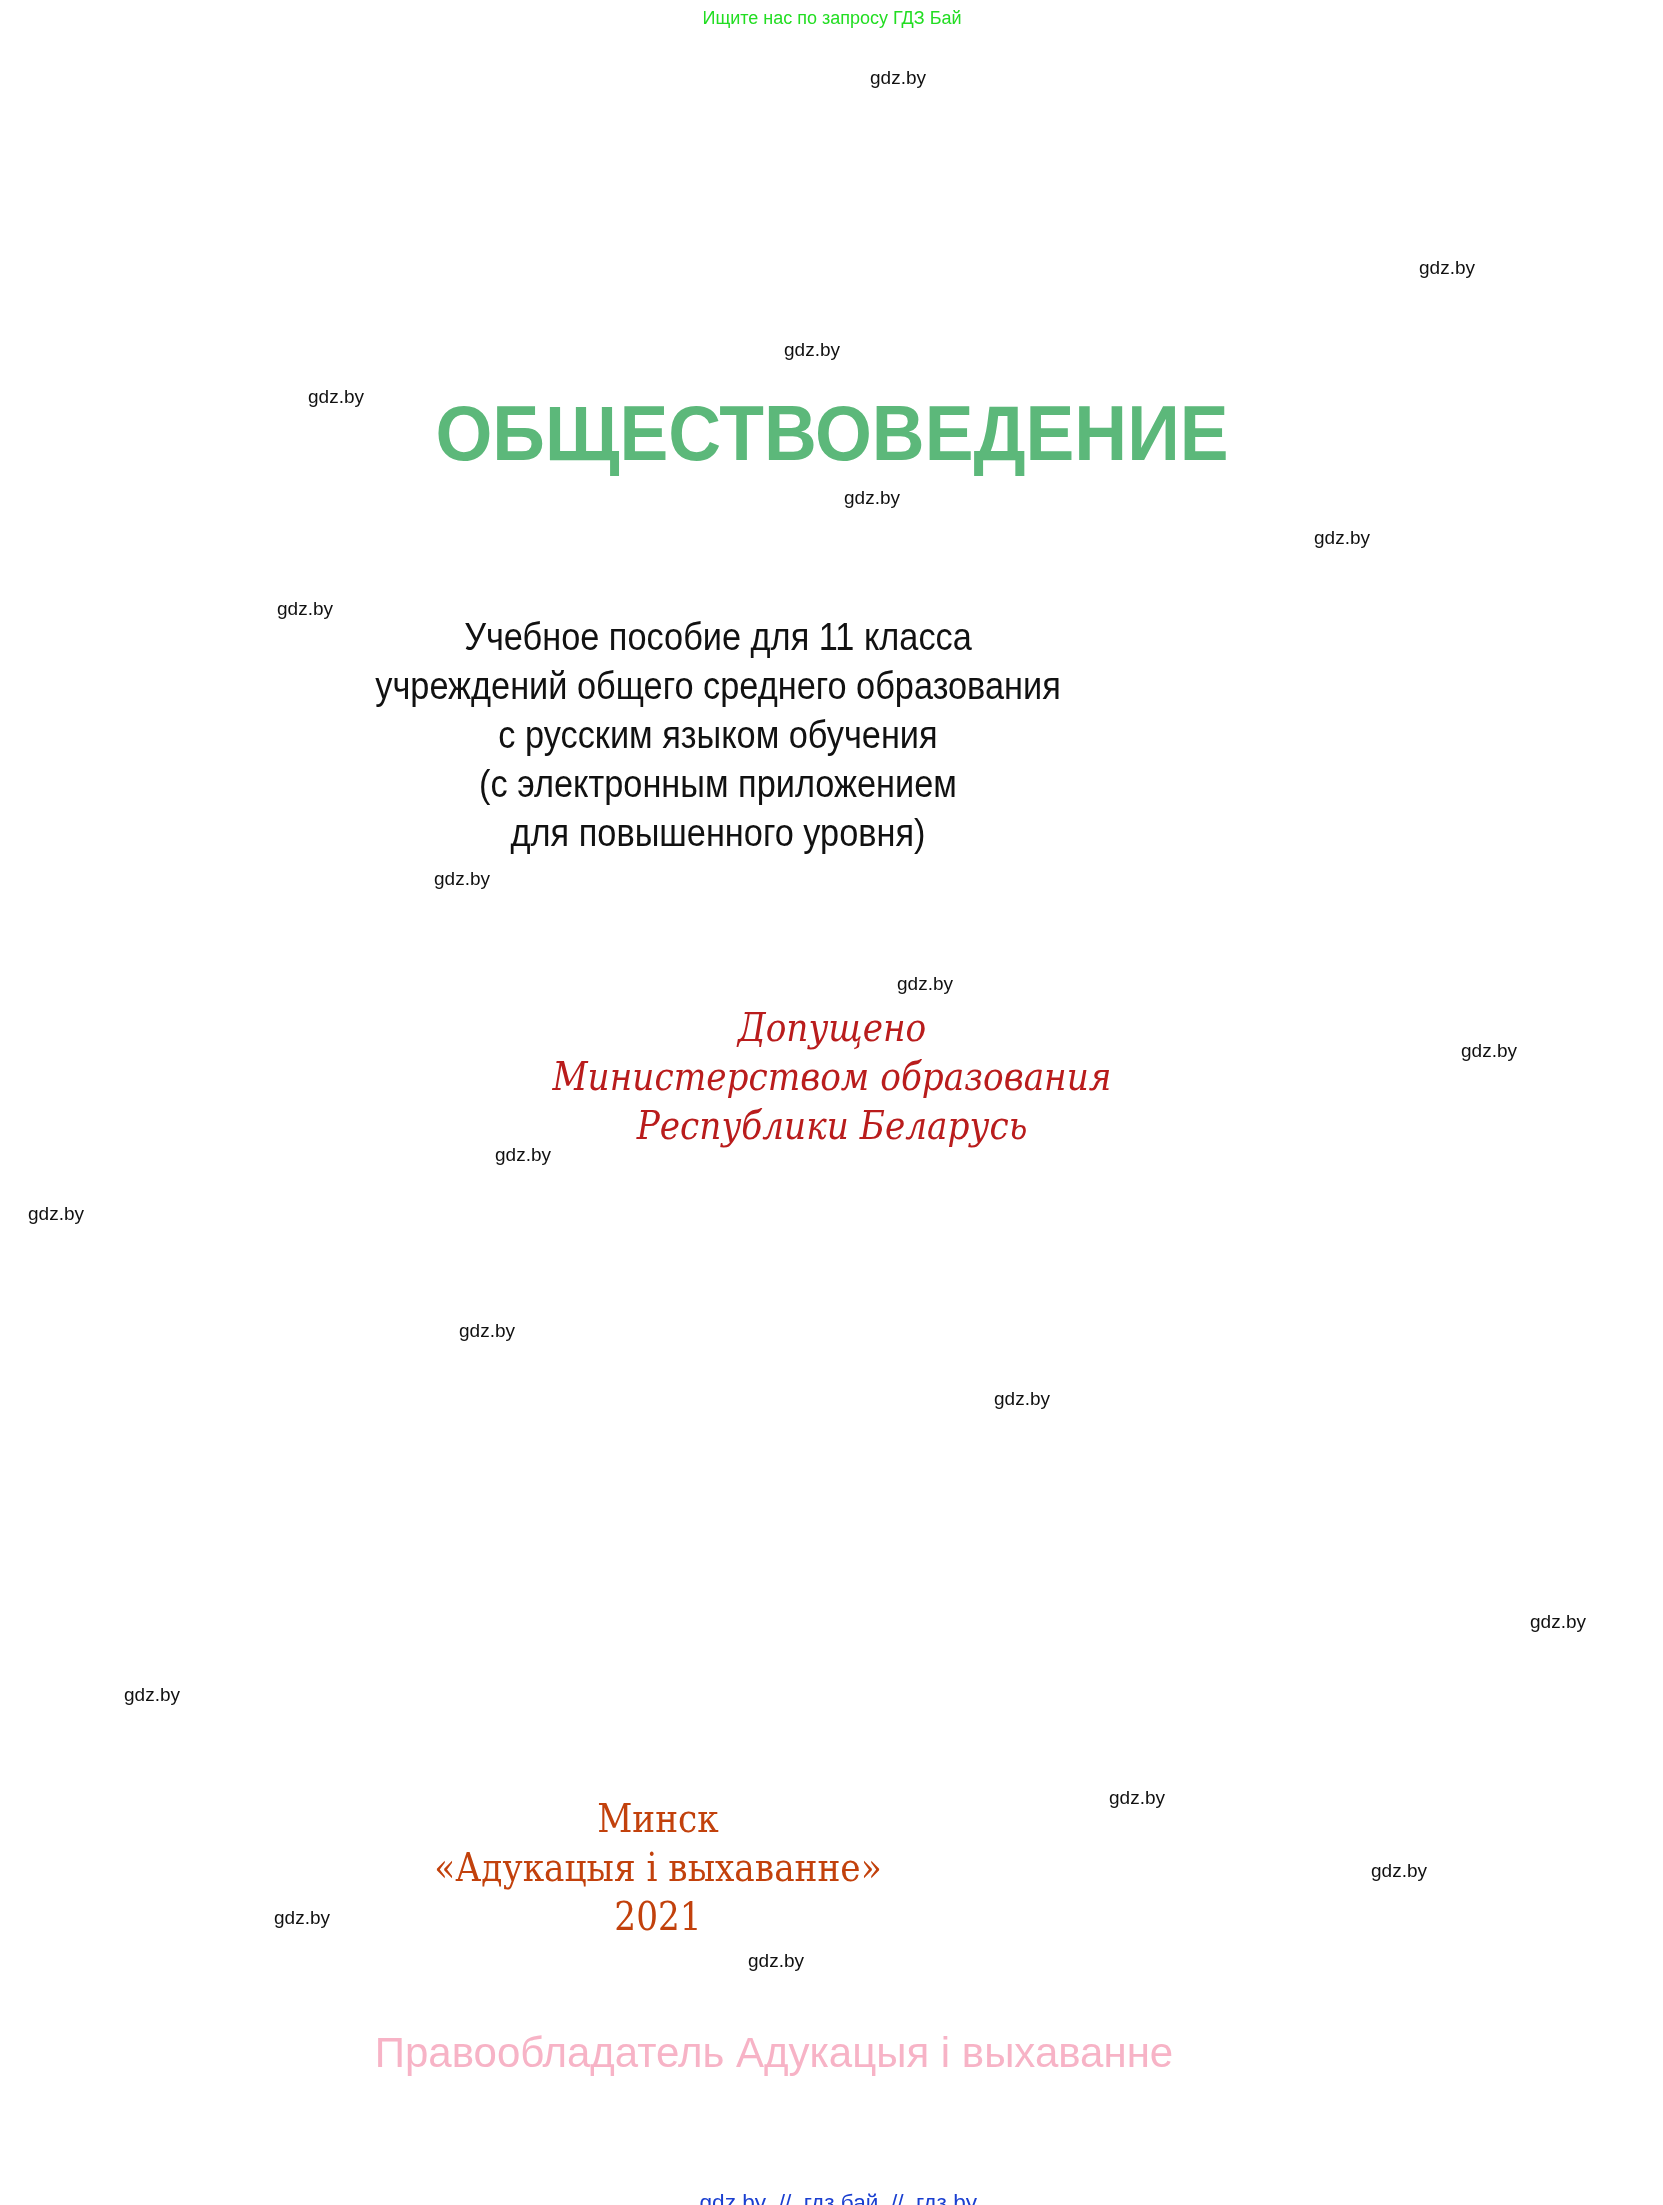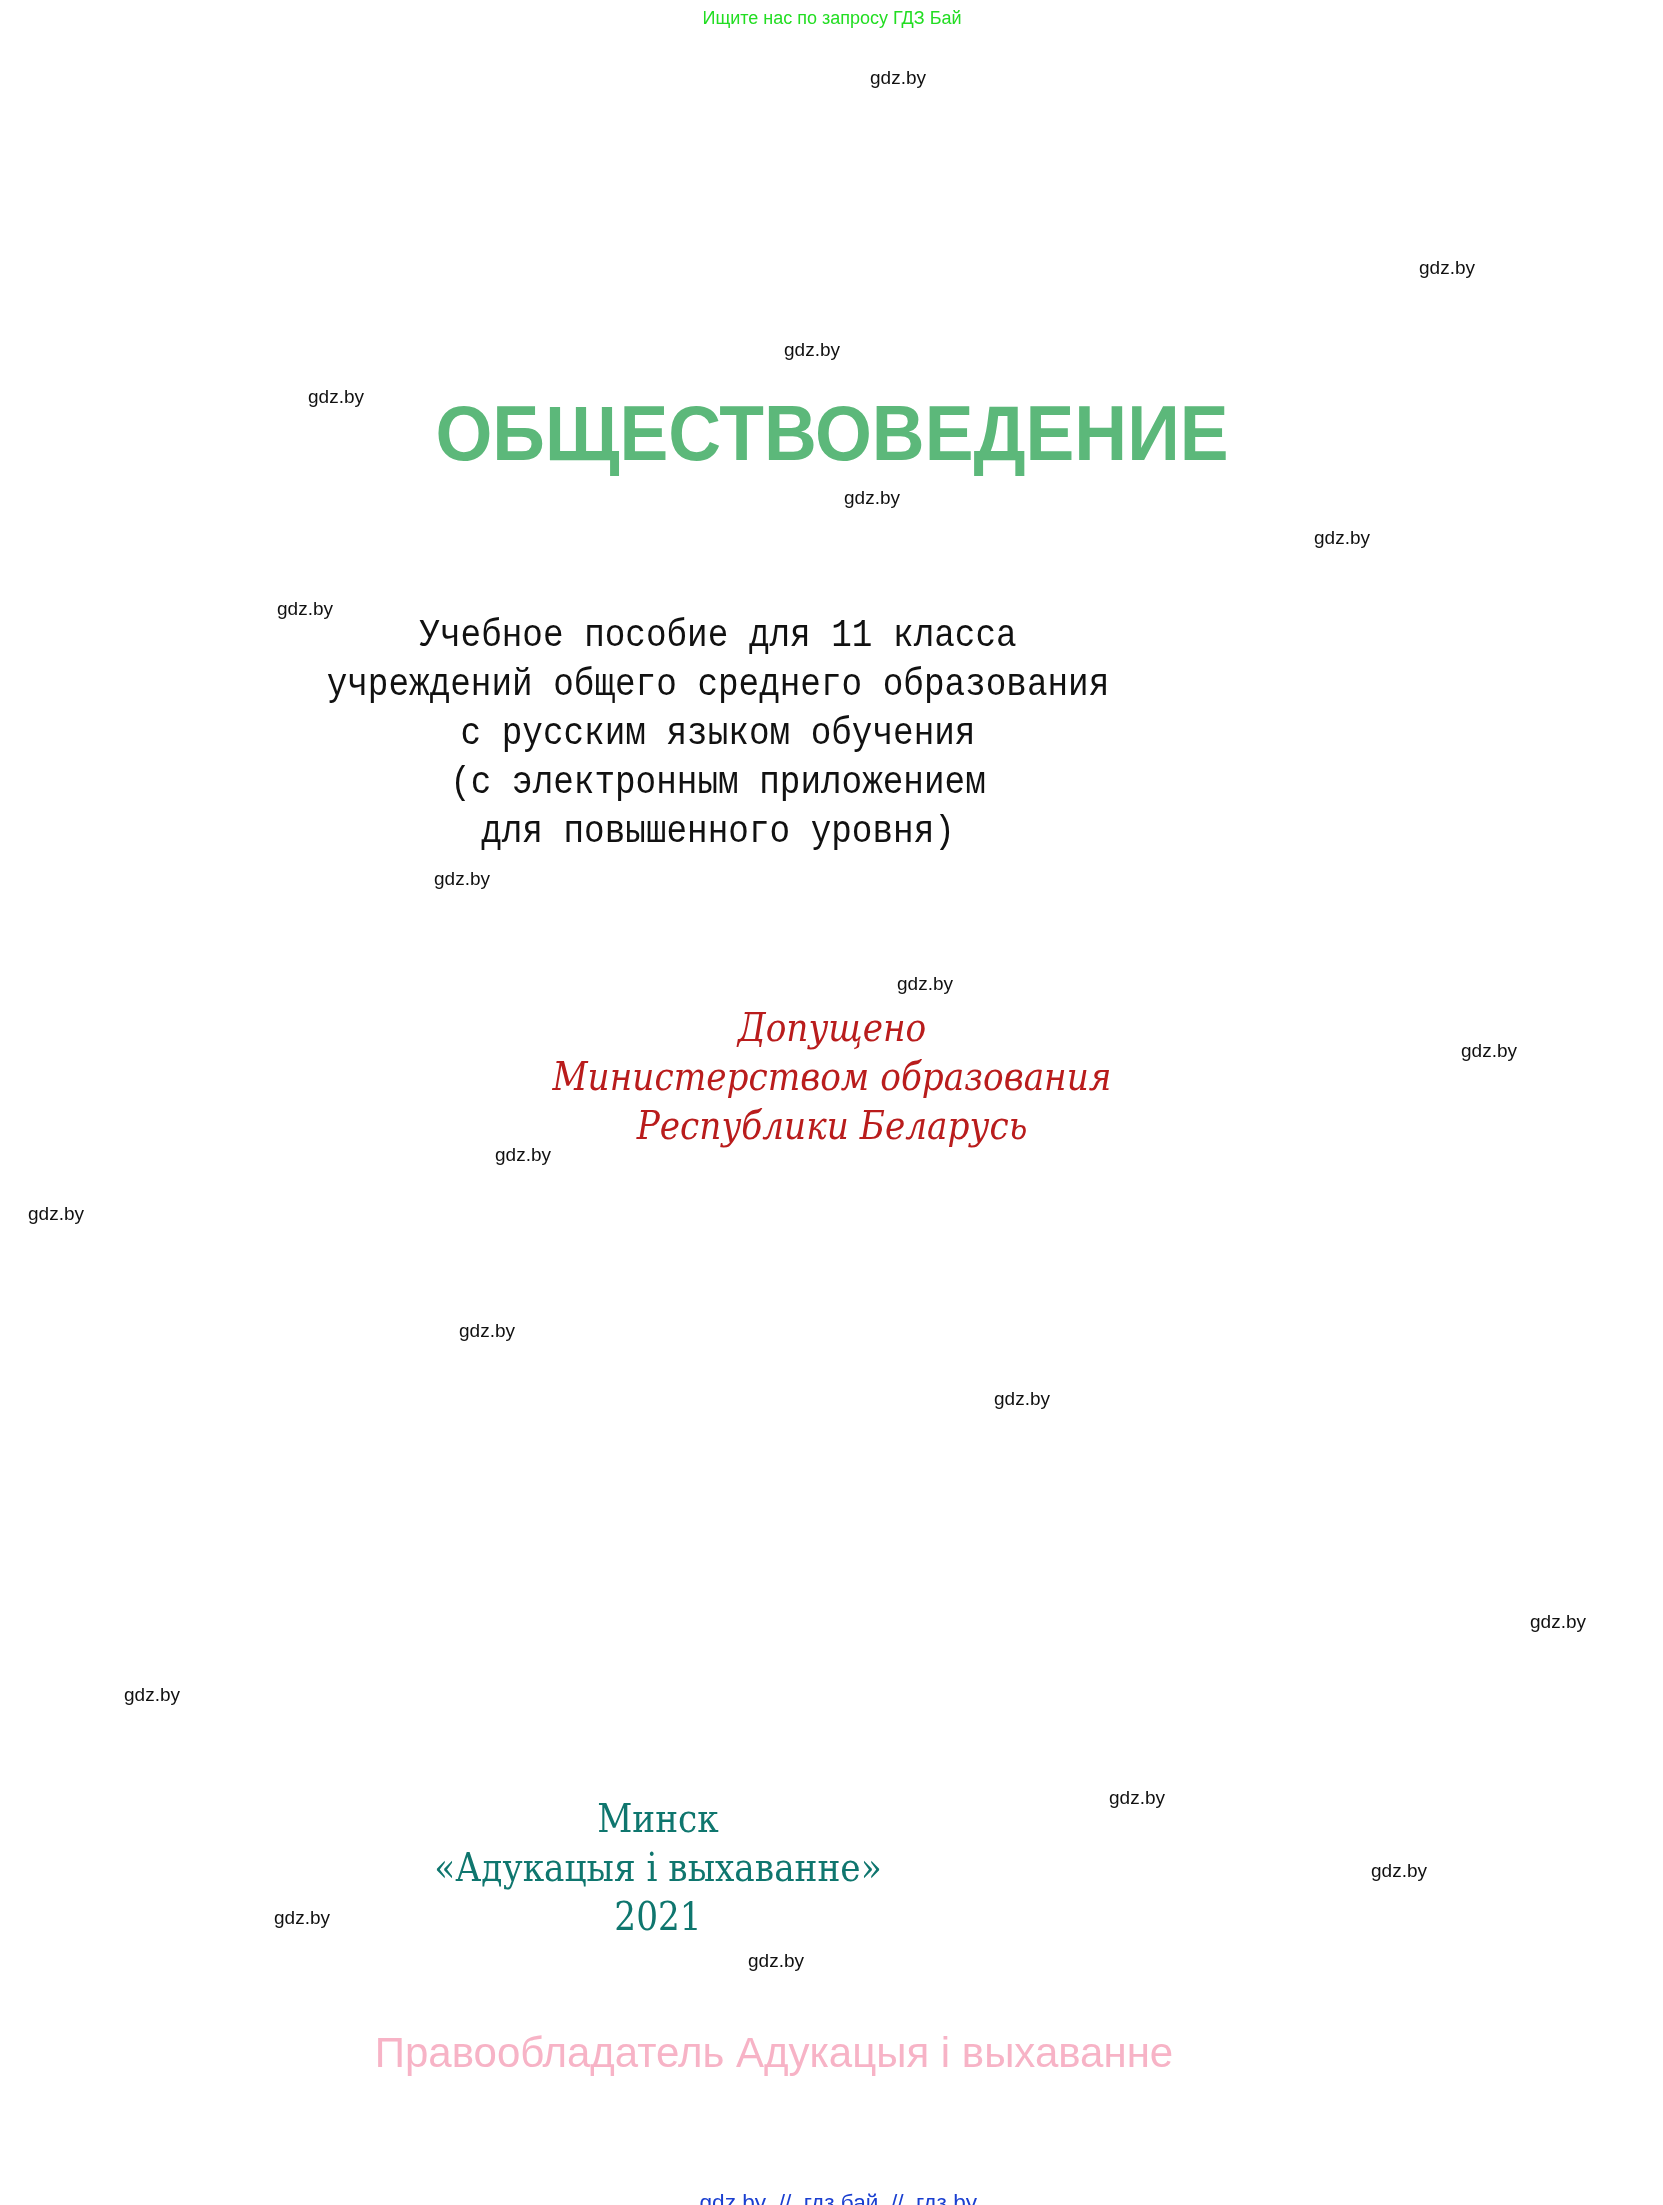--- a/index.html
+++ b/index.html
@@ -47,21 +47,21 @@
       letter-spacing: 0px;
       transform: scaleX(0.95);
       transform-origin: center;
     }
     .subtitle {
       position: absolute;
       left: 0;
       width: 1436px;
       top: 612px;
       text-align: center;
-      font-family: Liberation Mono, monospace;
+      font-family: Liberation Sans, sans-serif;
       font-size: 39px;
       line-height: 49px;
       color: #111111;
     }
     .subtitle div { transform: scaleX(0.88); transform-origin: center; }
     .approved {
       position: absolute;
       left: 0;
       width: 1664px;
       top: 1003px;
@@ -75,21 +75,21 @@
     .approved div { transform: scaleX(0.88); transform-origin: center; }
     .imprint {
       position: absolute;
       left: 0;
       width: 1316px;
       top: 1794px;
       text-align: center;
       font-family: "DejaVu Serif", serif;
       font-size: 39px;
       line-height: 49px;
-      color: #0f766e;
+      color: #c2410c;
     }
     .imprint div { transform: scaleX(0.88); transform-origin: center; }
     .copyright {
       position: absolute;
       left: 0;
       width: 1548px;
       top: 2028px;
       text-align: center;
       font-family: "Liberation Sans", sans-serif;
       font-size: 42px;

